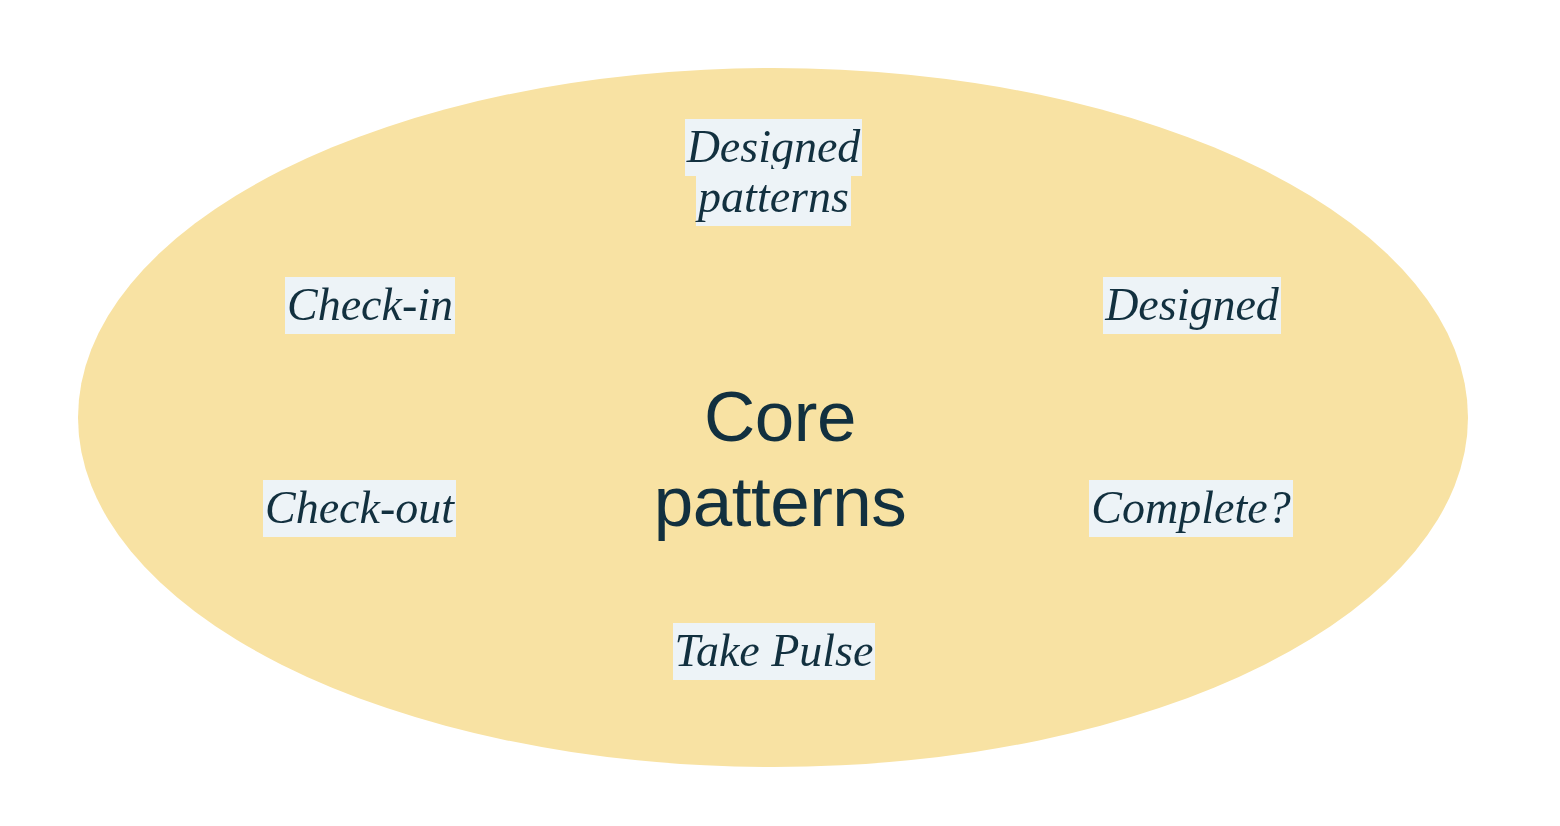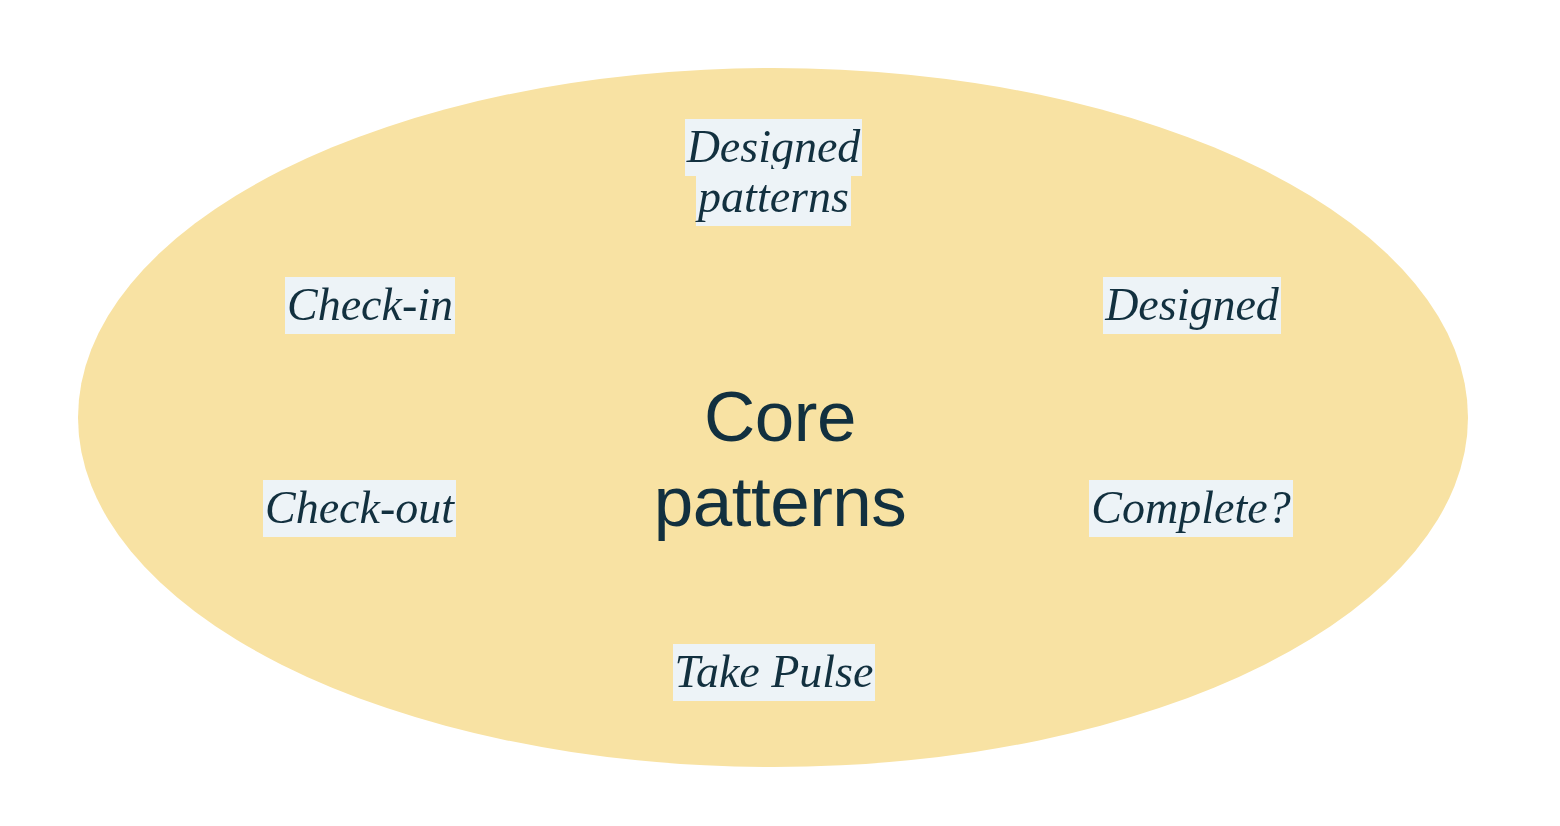--- a/index.html
+++ b/index.html
@@ -54,21 +54,21 @@
     box-decoration-break: clone;
     -webkit-box-decoration-break: clone;
     padding: 2px 2px 4px 2px;
   }
   
   .node-designed-alliance { left: 596px; top: 122px; width: 355px; line-height: 50px; }
   .node-check-in        { left: 260px; top: 282px; width: 220px; }
   .node-debrief         { left: 1098px; top: 282px; width: 188px; }
   .node-check-out       { left: 236px; top: 485px; width: 247px; }
   .node-complete        { left: 1066px; top: 485px; width: 250px; }
-  .node-take-pulse      { left: 648px; top: 649px; width: 252px; }
+  .node-take-pulse      { left: 648px; top: 628px; width: 252px; }
 </style>
 </head>
 <body>
 
 <div id="canvas">
 
   <div id="ellipse"></div>
 
   <div class="center-label">Core
 patterns</div>

